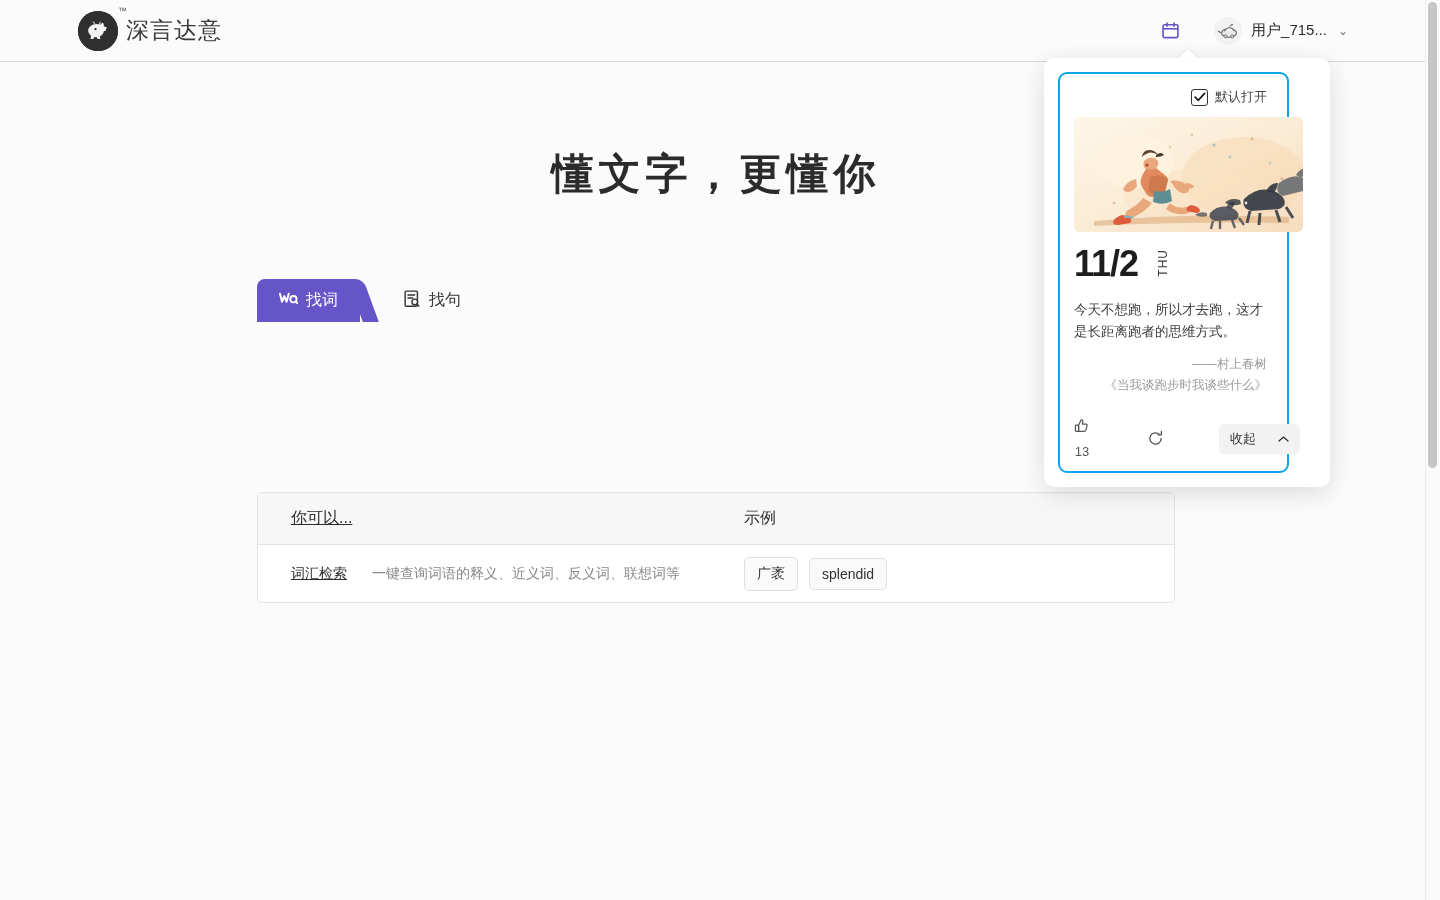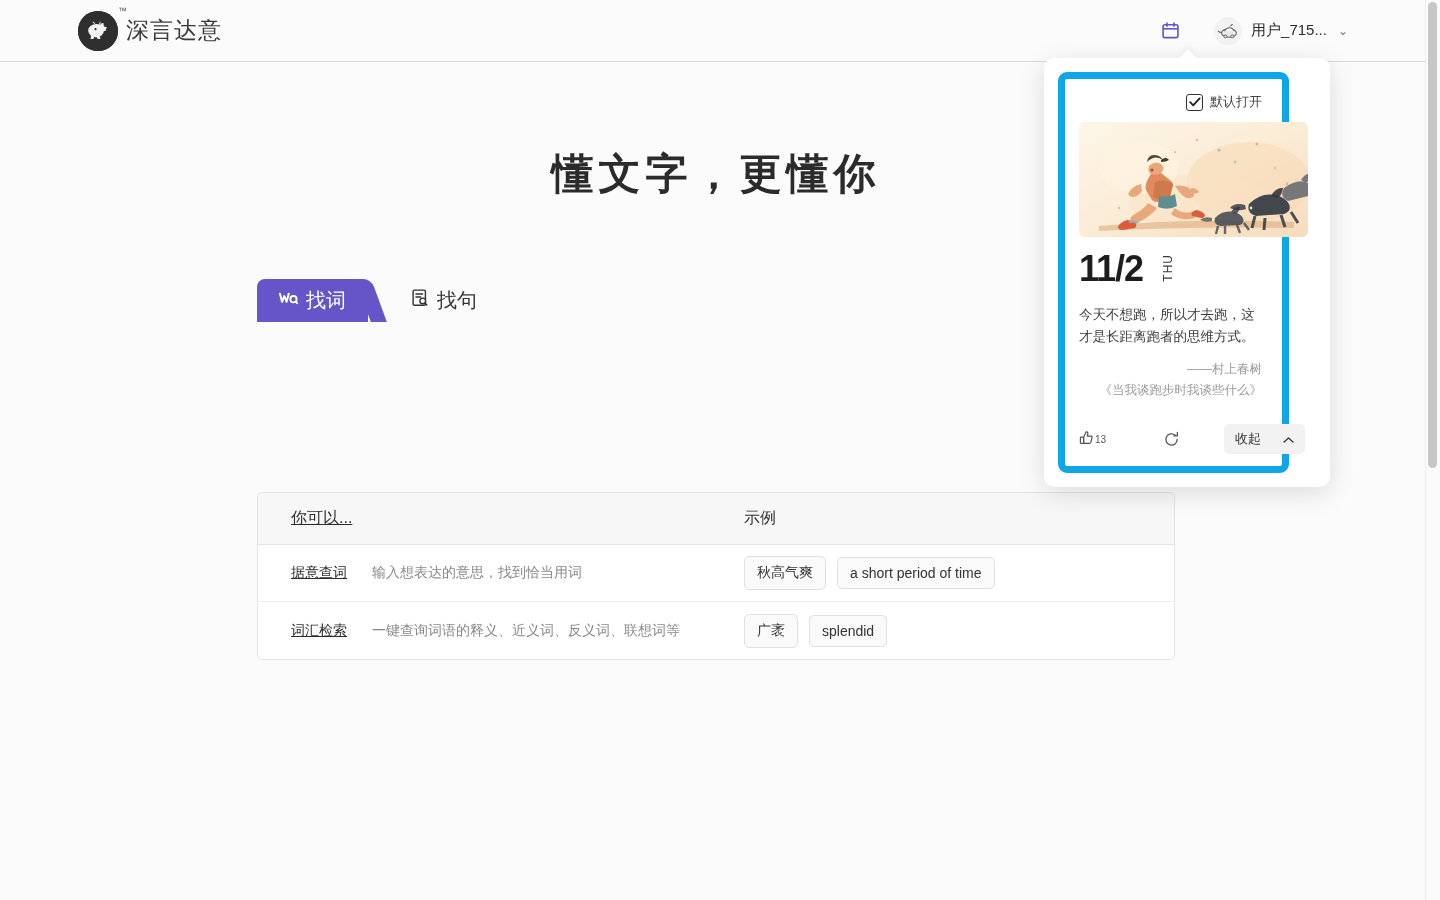--- a/index.html
+++ b/index.html
@@ -74,21 +74,21 @@
   }
 
   
   .search-wrap {
     position: absolute; left: 257px; top: 279px; width: 918px;
   }
   .tabs { display: flex; align-items: flex-end; height: 43px; position: relative; }
   .tab {
     display: flex; align-items: center; gap: 8px;
     height: 43px; padding: 0 22px;
-    font-size: 20px; cursor: pointer;
+    font-size: 16px; cursor: pointer;
     border-radius: 8px 8px 0 0;
     position: relative;
   }
   .tab.active {
     background: #6655c9; color: #ffffff;
     box-shadow: 0 0 0 0 transparent;
   }
   .tab.inactive { color: #333; background: transparent; }
   .tab-skew {
     position: absolute; right: -11px; top: 0; width: 16px; height: 43px;
@@ -152,21 +152,21 @@
     position: absolute; left: 134px; top: -9px;
     width: 0; height: 0;
     border-left: 10px solid transparent;
     border-right: 10px solid transparent;
     border-bottom: 10px solid #ffffff;
     filter: drop-shadow(0 -2px 2px rgba(0,0,0,0.05));
   }
   .popup-inner {
     position: absolute; left: 14px; top: 14px;
     width: 231px; height: 401px;
-    border: 7px solid #0ea5e9;
+    border: 2px solid #0ea5e9;
     border-radius: 9px;
     background: #fff;
     padding: 12px 20px 0 14px;
   }
   .chk-row { display: flex; align-items: center; justify-content: flex-end; gap: 7px; height: 22px; }
   .chk-box {
     width: 17px; height: 17px; border: 1.6px solid #333; border-radius: 3px;
     display: flex; align-items: center; justify-content: center;
     cursor: pointer; background: #fff;
   }
@@ -185,21 +185,21 @@
     margin-bottom: 3px;
   }
   .quote {
     margin-top: 17px; font-size: 13.5px; color: #3c3c3c; line-height: 1.65;
   }
   .attrib { margin-top: 10px; text-align: right; font-size: 12.5px; color: #9a9a9a; line-height: 1.75; }
   .card-foot {
     position: absolute; left: 14px; bottom: 12px; width: 226px;
     display: flex; align-items: center;
   }
-  .like { display: flex; align-items: center; font-size: 10px; color: #555; cursor: pointer; }
+  .like { display: flex; align-items: center; gap: 7px; font-size: 13px; color: #555; cursor: pointer; flex-direction: column; }
   .refresh { margin-left: 57px; cursor: pointer; display: flex; align-items: center; }
   .collapse-btn {
     margin-left: auto; background: #f2f2f2; border-radius: 5px;
     padding: 6px 11px; font-size: 13px; color: #333;
     display: flex; align-items: center; gap: 22px; cursor: pointer;
   }
 
   
   .scrollbar-track {
     position: absolute; right: 0; top: 0; width: 15px; height: 900px;
@@ -285,28 +285,20 @@
   </div>
 </div>
 
 <div class="info-table">
   <div class="it-row it-head">
     <div class="col-a">你可以...</div>
     <div class="col-b"></div>
     <div class="col-c">示例</div>
   </div>
 
-  <div class="it-row it-body">
-    <div class="col-a">据意查词</div>
-    <div class="col-b">输入想表达的意思，找到恰当用词</div>
-    <div class="col-c">
-      <span class="chip">秋高气爽</span>
-      <span class="chip">a short period of time</span>
-    </div>
-  </div>
 
   <div class="it-row it-body">
     <div class="col-a">词汇检索</div>
     <div class="col-b">一键查询词语的释义、近义词、反义词、联想词等</div>
     <div class="col-c">
       <span class="chip">广袤</span>
       <span class="chip">splendid</span>
     </div>
   </div>
 </div>

